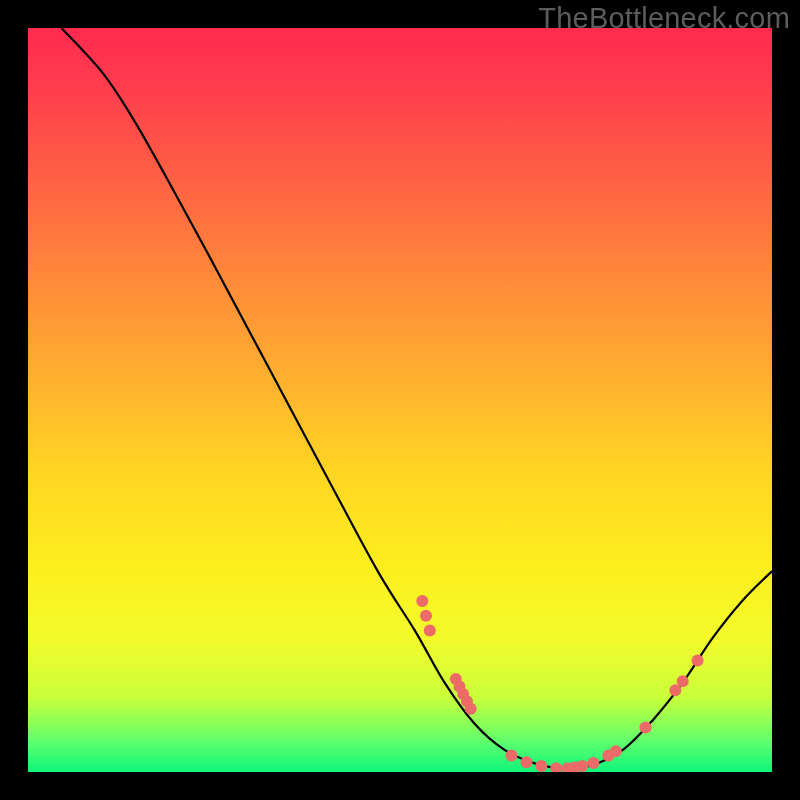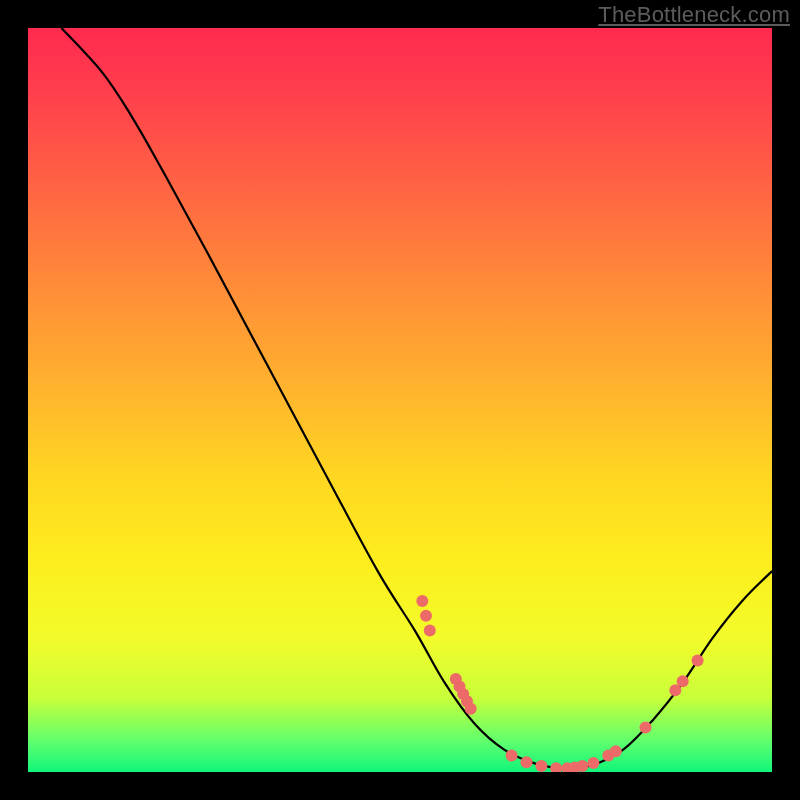--- a/index.html
+++ b/index.html
@@ -16,25 +16,24 @@
     top: 0; left: 0;
     width: 800px;
     height: 800px;
     background: #000;
   }
   .watermark {
     position: absolute;
     top: 2px;
     right: 10px;
     color: #5c5c5c;
-    font-size: 22px;
+    font-size: 29px;
     font-weight: 500;
     letter-spacing: 0.2px;
     z-index: 20;
-    text-decoration: underline;
   }
   .plot {
     position: absolute;
     top: 28px;
     left: 28px;
     width: 744px;
     height: 744px;
     overflow: hidden;
   }
   .gradient {

